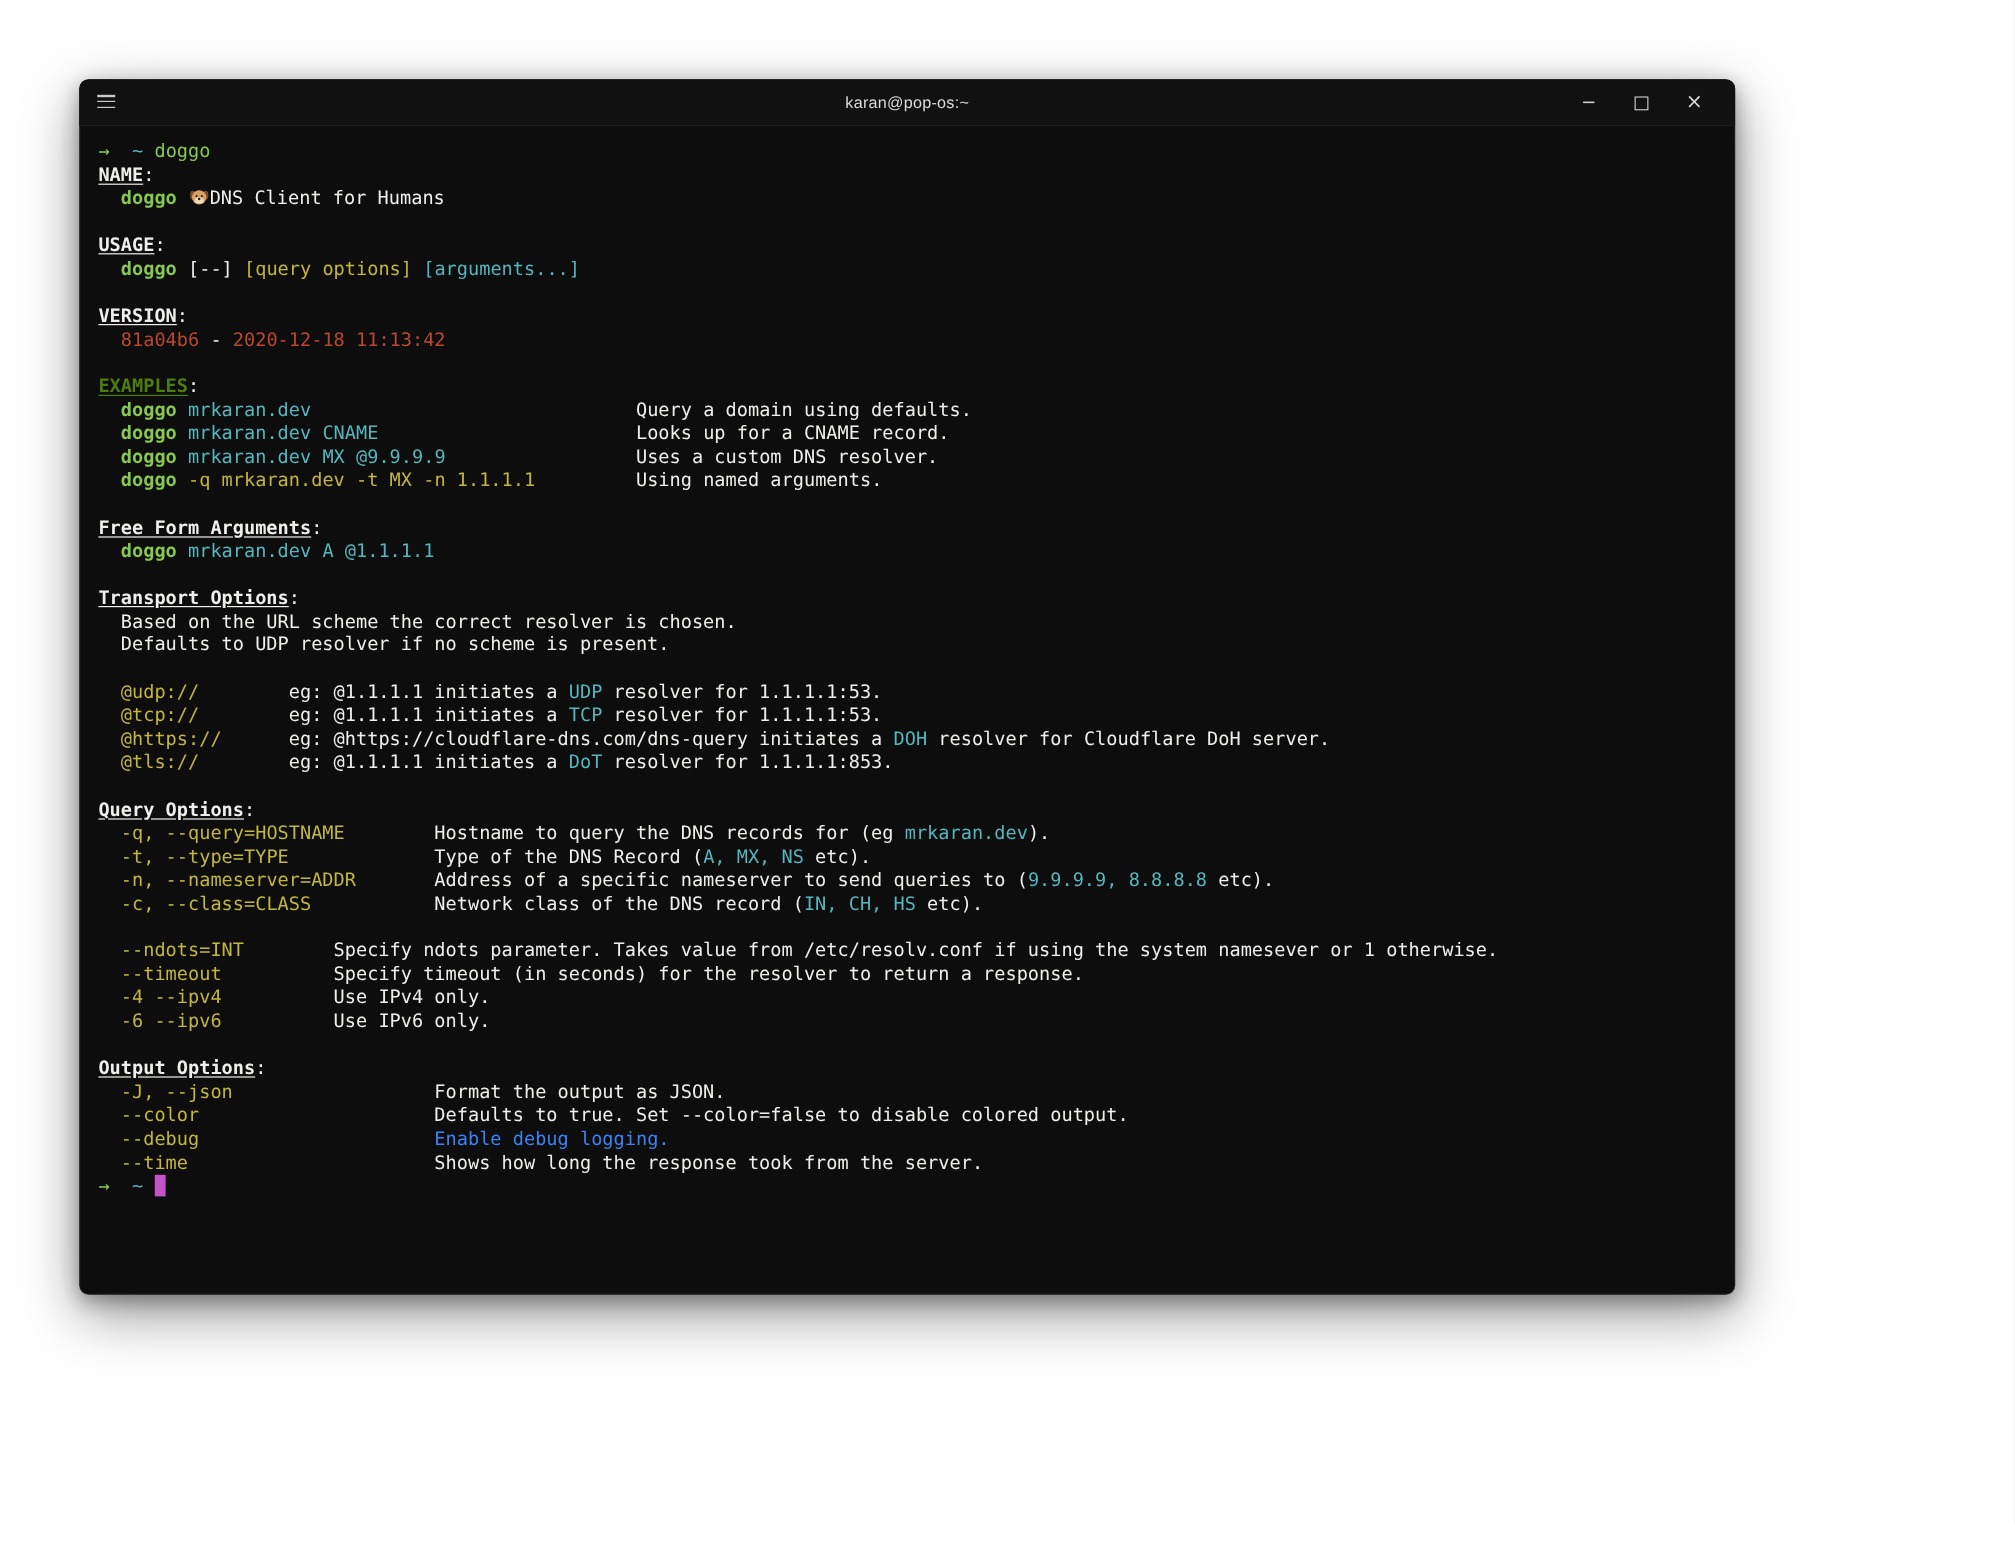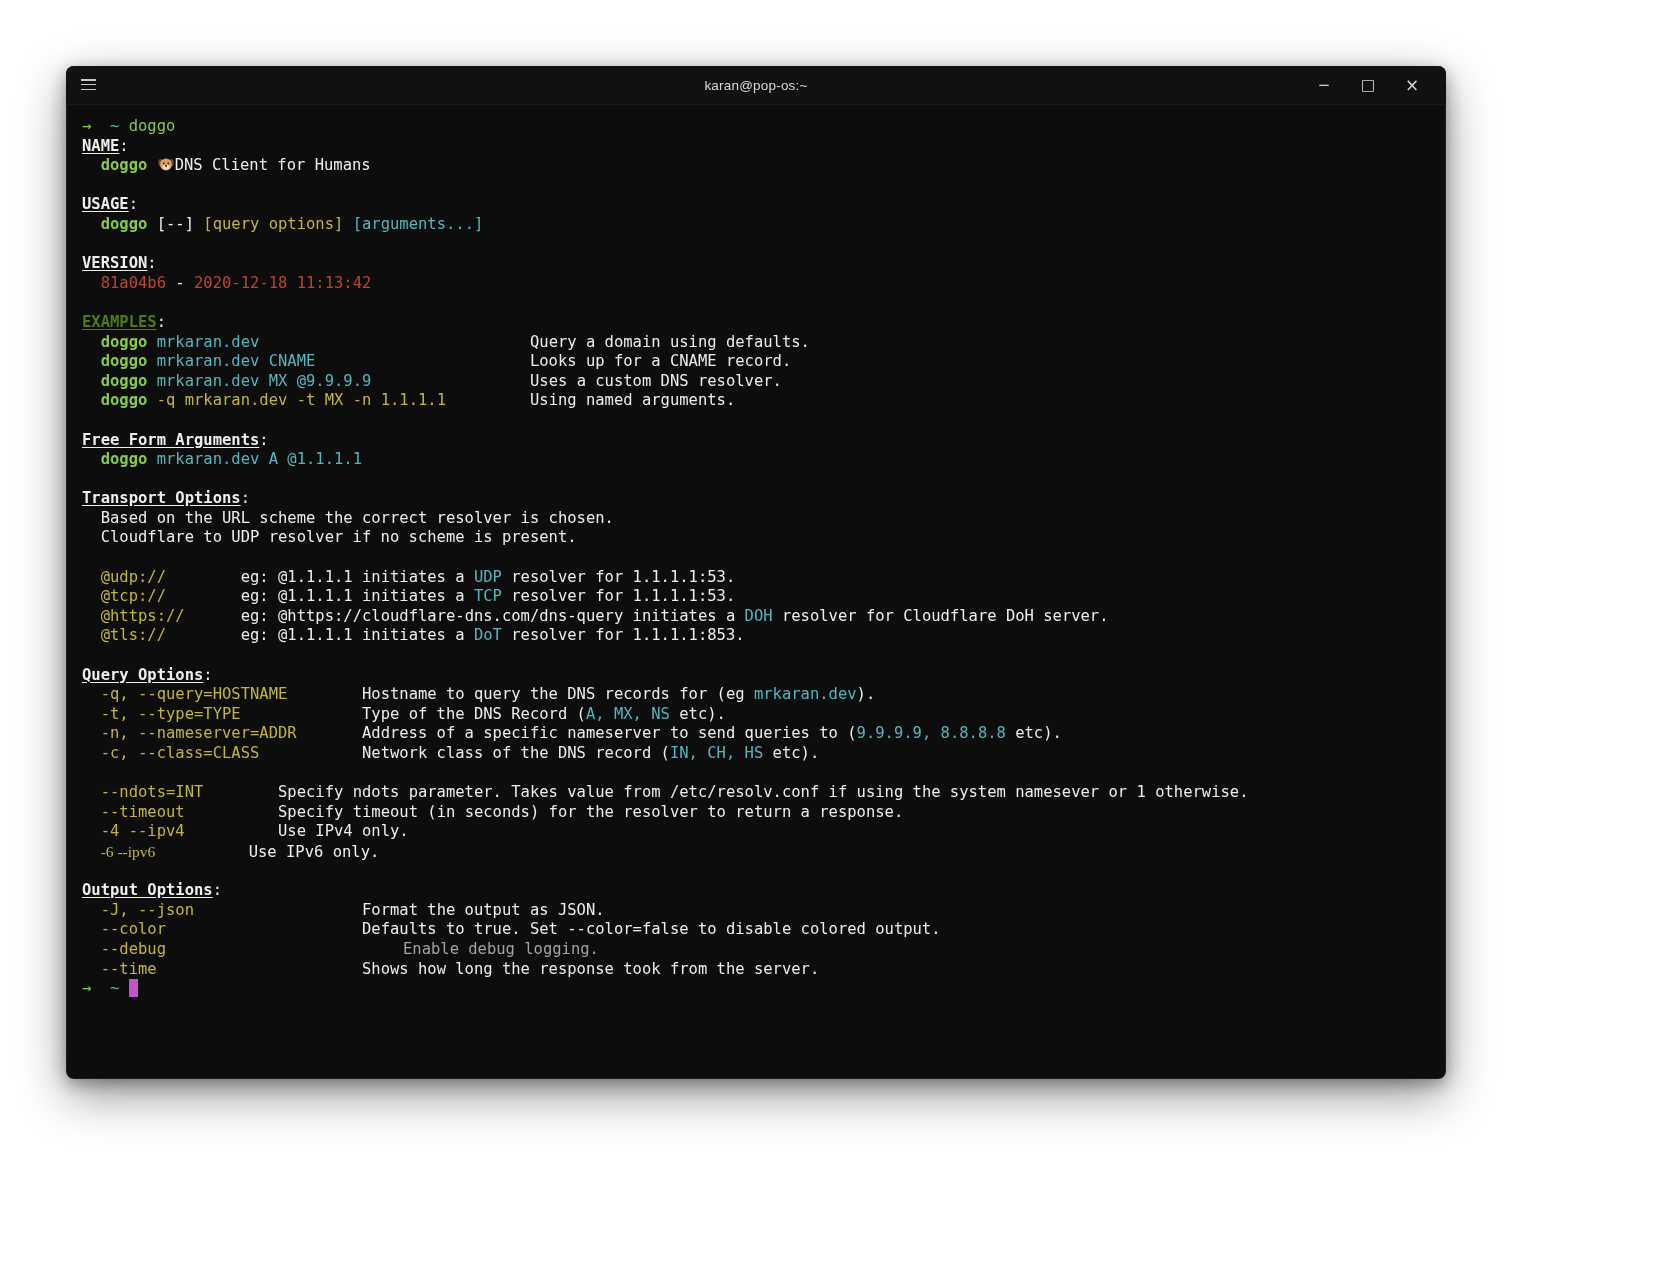--- a/index.html
+++ b/index.html
@@ -131,38 +131,38 @@
       <div class="term-line"><span class="seg-fg" style="color: rgb(238, 238, 236);">  </span><span class="seg-bgreen" style="color: rgb(135, 200, 81);">doggo</span><span class="seg-fg" style="color: rgb(238, 238, 236);"> </span><span class="seg-cyan" style="color: rgb(86, 182, 190);">mrkaran.dev</span><span class="seg-fg" style="color: rgb(238, 238, 236);">                             Query a domain using defaults.</span></div>
       <div class="term-line"><span class="seg-fg" style="color: rgb(238, 238, 236);">  </span><span class="seg-bgreen" style="color: rgb(135, 200, 81);">doggo</span><span class="seg-fg" style="color: rgb(238, 238, 236);"> </span><span class="seg-cyan" style="color: rgb(86, 182, 190);">mrkaran.dev CNAME</span><span class="seg-fg" style="color: rgb(238, 238, 236);">                       Looks up for a CNAME record.</span></div>
       <div class="term-line"><span class="seg-fg" style="color: rgb(238, 238, 236);">  </span><span class="seg-bgreen" style="color: rgb(135, 200, 81);">doggo</span><span class="seg-fg" style="color: rgb(238, 238, 236);"> </span><span class="seg-cyan" style="color: rgb(86, 182, 190);">mrkaran.dev MX @9.9.9.9</span><span class="seg-fg" style="color: rgb(238, 238, 236);">                 Uses a custom DNS resolver.</span></div>
       <div class="term-line"><span class="seg-fg" style="color: rgb(238, 238, 236);">  </span><span class="seg-bgreen" style="color: rgb(135, 200, 81);">doggo</span><span class="seg-fg" style="color: rgb(238, 238, 236);"> </span><span class="seg-yellow" style="color: rgb(194, 182, 63);">-q mrkaran.dev -t MX -n 1.1.1.1</span><span class="seg-fg" style="color: rgb(238, 238, 236);">         Using named arguments.</span></div>
       <div class="term-line"></div>
       <div class="term-line"><span class="seg-header" style="color: rgb(238, 238, 236);">Free Form Arguments</span><span class="seg-fg" style="color: rgb(238, 238, 236);">:</span></div>
       <div class="term-line"><span class="seg-fg" style="color: rgb(238, 238, 236);">  </span><span class="seg-bgreen" style="color: rgb(135, 200, 81);">doggo</span><span class="seg-fg" style="color: rgb(238, 238, 236);"> </span><span class="seg-cyan" style="color: rgb(86, 182, 190);">mrkaran.dev A @1.1.1.1</span></div>
       <div class="term-line"></div>
       <div class="term-line"><span class="seg-header" style="color: rgb(238, 238, 236);">Transport Options</span><span class="seg-fg" style="color: rgb(238, 238, 236);">:</span></div>
       <div class="term-line"><span class="seg-fg" style="color: rgb(238, 238, 236);">  Based on the URL scheme the correct resolver is chosen.</span></div>
-      <div class="term-line"><span class="seg-fg" style="color: rgb(238, 238, 236);">  Cloudflare to UDP resolver if no scheme is present.</span></div>
+      <div class="term-line"><span class="seg-fg" style="color: rgb(238, 238, 236);">  Defaults to UDP resolver if no scheme is present.</span></div>
       <div class="term-line"></div>
       <div class="term-line"><span class="seg-fg" style="color: rgb(238, 238, 236);">  </span><span class="seg-yellow" style="color: rgb(194, 182, 63);">@udp://</span><span class="seg-fg" style="color: rgb(238, 238, 236);">        eg: @1.1.1.1 initiates a </span><span class="seg-cyan" style="color: rgb(86, 182, 190);">UDP</span><span class="seg-fg" style="color: rgb(238, 238, 236);"> resolver for 1.1.1.1:53.</span></div>
       <div class="term-line"><span class="seg-fg" style="color: rgb(238, 238, 236);">  </span><span class="seg-yellow" style="color: rgb(194, 182, 63);">@tcp://</span><span class="seg-fg" style="color: rgb(238, 238, 236);">        eg: @1.1.1.1 initiates a </span><span class="seg-cyan" style="color: rgb(86, 182, 190);">TCP</span><span class="seg-fg" style="color: rgb(238, 238, 236);"> resolver for 1.1.1.1:53.</span></div>
       <div class="term-line"><span class="seg-fg" style="color: rgb(238, 238, 236);">  </span><span class="seg-yellow" style="color: rgb(194, 182, 63);">@https://</span><span class="seg-fg" style="color: rgb(238, 238, 236);">      eg: @https://cloudflare-dns.com/dns-query initiates a </span><span class="seg-cyan" style="color: rgb(86, 182, 190);">DOH</span><span class="seg-fg" style="color: rgb(238, 238, 236);"> resolver for Cloudflare DoH server.</span></div>
       <div class="term-line"><span class="seg-fg" style="color: rgb(238, 238, 236);">  </span><span class="seg-yellow" style="color: rgb(194, 182, 63);">@tls://</span><span class="seg-fg" style="color: rgb(238, 238, 236);">        eg: @1.1.1.1 initiates a </span><span class="seg-cyan" style="color: rgb(86, 182, 190);">DoT</span><span class="seg-fg" style="color: rgb(238, 238, 236);"> resolver for 1.1.1.1:853.</span></div>
       <div class="term-line"></div>
       <div class="term-line"><span class="seg-header" style="color: rgb(238, 238, 236);">Query Options</span><span class="seg-fg" style="color: rgb(238, 238, 236);">:</span></div>
       <div class="term-line"><span class="seg-fg" style="color: rgb(238, 238, 236);">  </span><span class="seg-yellow" style="color: rgb(194, 182, 63);">-q, --query=HOSTNAME</span><span class="seg-fg" style="color: rgb(238, 238, 236);">        Hostname to query the DNS records for (eg </span><span class="seg-cyan" style="color: rgb(86, 182, 190);">mrkaran.dev</span><span class="seg-fg" style="color: rgb(238, 238, 236);">).</span></div>
       <div class="term-line"><span class="seg-fg" style="color: rgb(238, 238, 236);">  </span><span class="seg-yellow" style="color: rgb(194, 182, 63);">-t, --type=TYPE</span><span class="seg-fg" style="color: rgb(238, 238, 236);">             Type of the DNS Record (</span><span class="seg-cyan" style="color: rgb(86, 182, 190);">A, MX, NS</span><span class="seg-fg" style="color: rgb(238, 238, 236);"> etc).</span></div>
       <div class="term-line"><span class="seg-fg" style="color: rgb(238, 238, 236);">  </span><span class="seg-yellow" style="color: rgb(194, 182, 63);">-n, --nameserver=ADDR</span><span class="seg-fg" style="color: rgb(238, 238, 236);">       Address of a specific nameserver to send queries to (</span><span class="seg-cyan" style="color: rgb(86, 182, 190);">9.9.9.9, 8.8.8.8</span><span class="seg-fg" style="color: rgb(238, 238, 236);"> etc).</span></div>
       <div class="term-line"><span class="seg-fg" style="color: rgb(238, 238, 236);">  </span><span class="seg-yellow" style="color: rgb(194, 182, 63);">-c, --class=CLASS</span><span class="seg-fg" style="color: rgb(238, 238, 236);">           Network class of the DNS record (</span><span class="seg-cyan" style="color: rgb(86, 182, 190);">IN, CH, HS</span><span class="seg-fg" style="color: rgb(238, 238, 236);"> etc).</span></div>
       <div class="term-line"></div>
       <div class="term-line"><span class="seg-fg" style="color: rgb(238, 238, 236);">  </span><span class="seg-yellow" style="color: rgb(194, 182, 63);">--ndots=INT</span><span class="seg-fg" style="color: rgb(238, 238, 236);">        Specify ndots parameter. Takes value from /etc/resolv.conf if using the system namesever or 1 otherwise.</span></div>
       <div class="term-line"><span class="seg-fg" style="color: rgb(238, 238, 236);">  </span><span class="seg-yellow" style="color: rgb(194, 182, 63);">--timeout</span><span class="seg-fg" style="color: rgb(238, 238, 236);">          Specify timeout (in seconds) for the resolver to return a response.</span></div>
       <div class="term-line"><span class="seg-fg" style="color: rgb(238, 238, 236);">  </span><span class="seg-yellow" style="color: rgb(194, 182, 63);">-4 --ipv4</span><span class="seg-fg" style="color: rgb(238, 238, 236);">          Use IPv4 only.</span></div>
-      <div class="term-line"><span class="seg-fg" style="color: rgb(238, 238, 236);">  </span><span class="seg-yellow" style="color: rgb(194, 182, 63); font-family: Liberation Serif, serif;">-6 --ipv6</span><span class="seg-fg" style="color: rgb(238, 238, 236);">          Use IPv6 only.</span></div>
+      <div class="term-line"><span class="seg-fg" style="color: rgb(238, 238, 236);">  </span><span class="seg-yellow" style="color: rgb(194, 182, 63);">-6 --ipv6</span><span class="seg-fg" style="color: rgb(238, 238, 236);">          Use IPv6 only.</span></div>
       <div class="term-line"></div>
       <div class="term-line"><span class="seg-header" style="color: rgb(238, 238, 236);">Output Options</span><span class="seg-fg" style="color: rgb(238, 238, 236);">:</span></div>
       <div class="term-line"><span class="seg-fg" style="color: rgb(238, 238, 236);">  </span><span class="seg-yellow" style="color: rgb(194, 182, 63);">-J, --json</span><span class="seg-fg" style="color: rgb(238, 238, 236);">                  Format the output as JSON.</span></div>
       <div class="term-line"><span class="seg-fg" style="color: rgb(238, 238, 236);">  </span><span class="seg-yellow" style="color: rgb(194, 182, 63);">--color</span><span class="seg-fg" style="color: rgb(238, 238, 236);">                     Defaults to true. Set --color=false to disable colored output.</span></div>
-      <div class="term-line"><span class="seg-fg" style="color: rgb(238, 238, 236);">  </span><span class="seg-yellow" style="color: rgb(194, 182, 63);">--debug</span><span class="seg-fg" style="color: #a3a3a3; margin-left: 41px;">                     Enable debug logging.</span></div>
+      <div class="term-line"><span class="seg-fg" style="color: rgb(238, 238, 236);">  </span><span class="seg-yellow" style="color: rgb(194, 182, 63);">--debug</span><span class="seg-fg" style="color: #3b82f6;">                     Enable debug logging.</span></div>
       <div class="term-line"><span class="seg-fg" style="color: rgb(238, 238, 236);">  </span><span class="seg-yellow" style="color: rgb(194, 182, 63);">--time</span><span class="seg-fg" style="color: rgb(238, 238, 236);">                      Shows how long the response took from the server.</span></div>
       <div class="term-line"><span class="seg-green" style="color: rgb(135, 200, 81);">→</span><span class="seg-fg" style="color: rgb(238, 238, 236);">  </span><span class="seg-cyan" style="color: rgb(86, 182, 190);">~</span><span class="seg-fg" style="color: rgb(238, 238, 236);"> </span><span class="seg-cursor" style="color: rgb(238, 238, 236); background: rgb(196, 82, 200);"> </span></div>
     </div>
 </div>
 
 </body></html>

